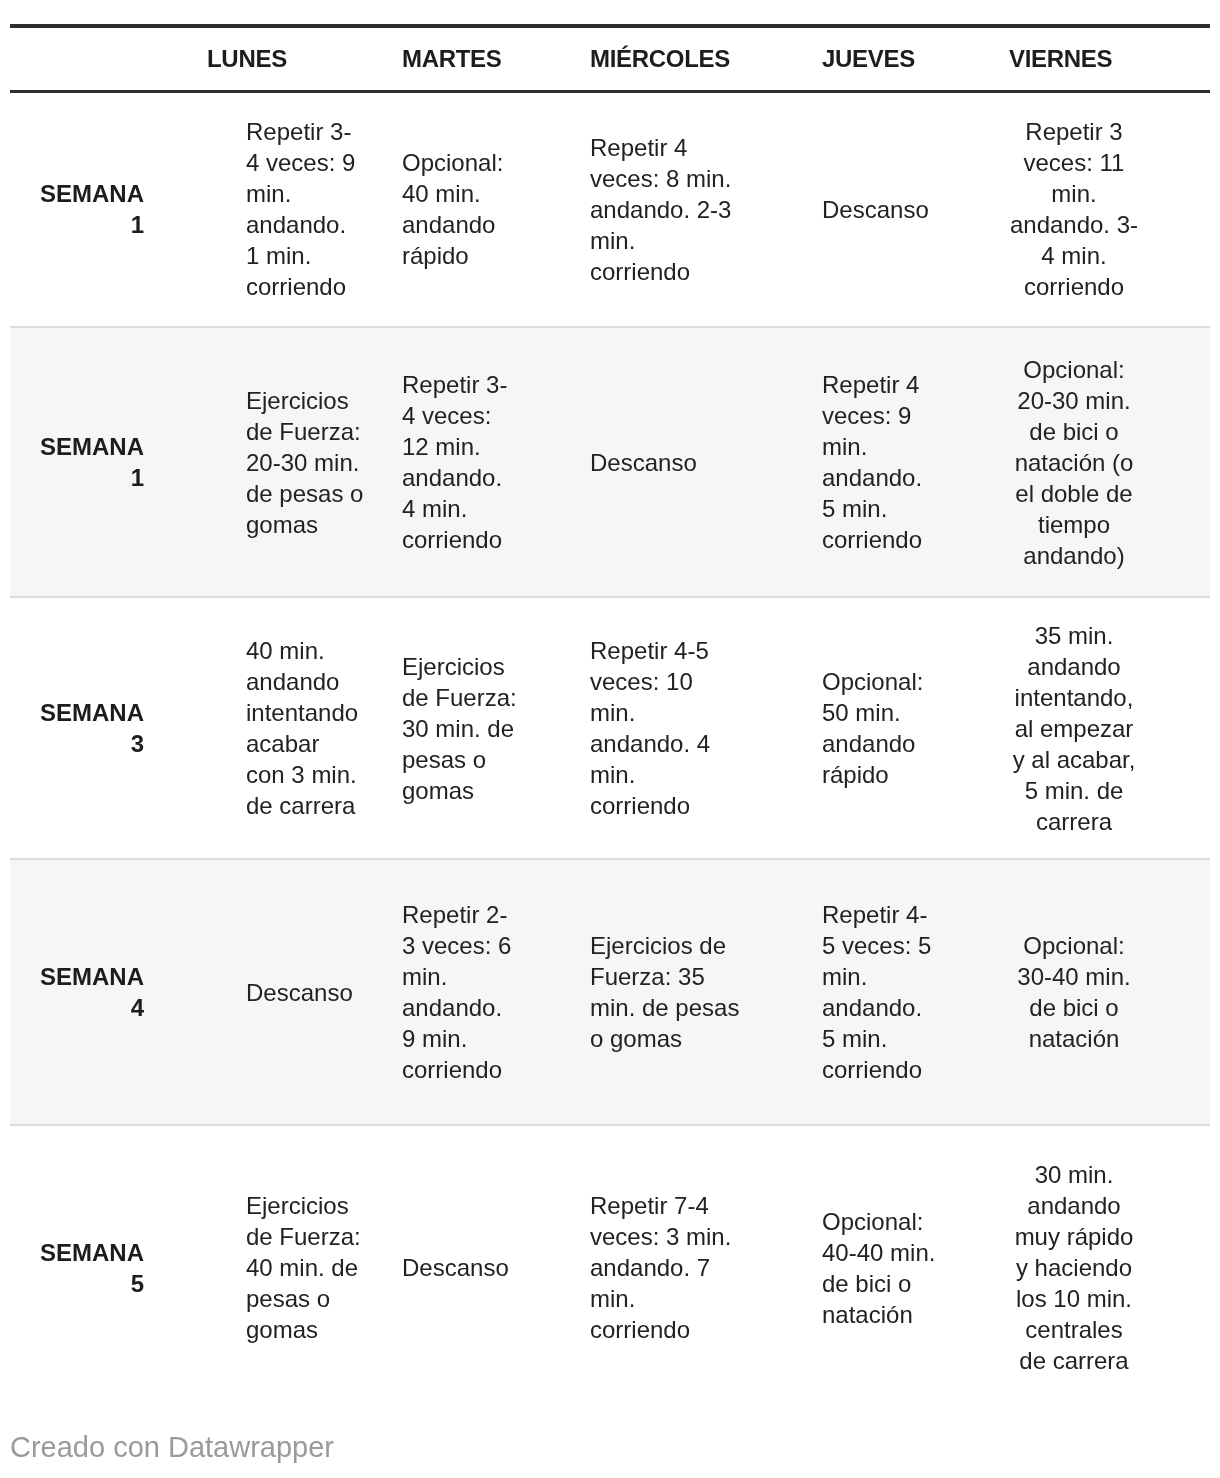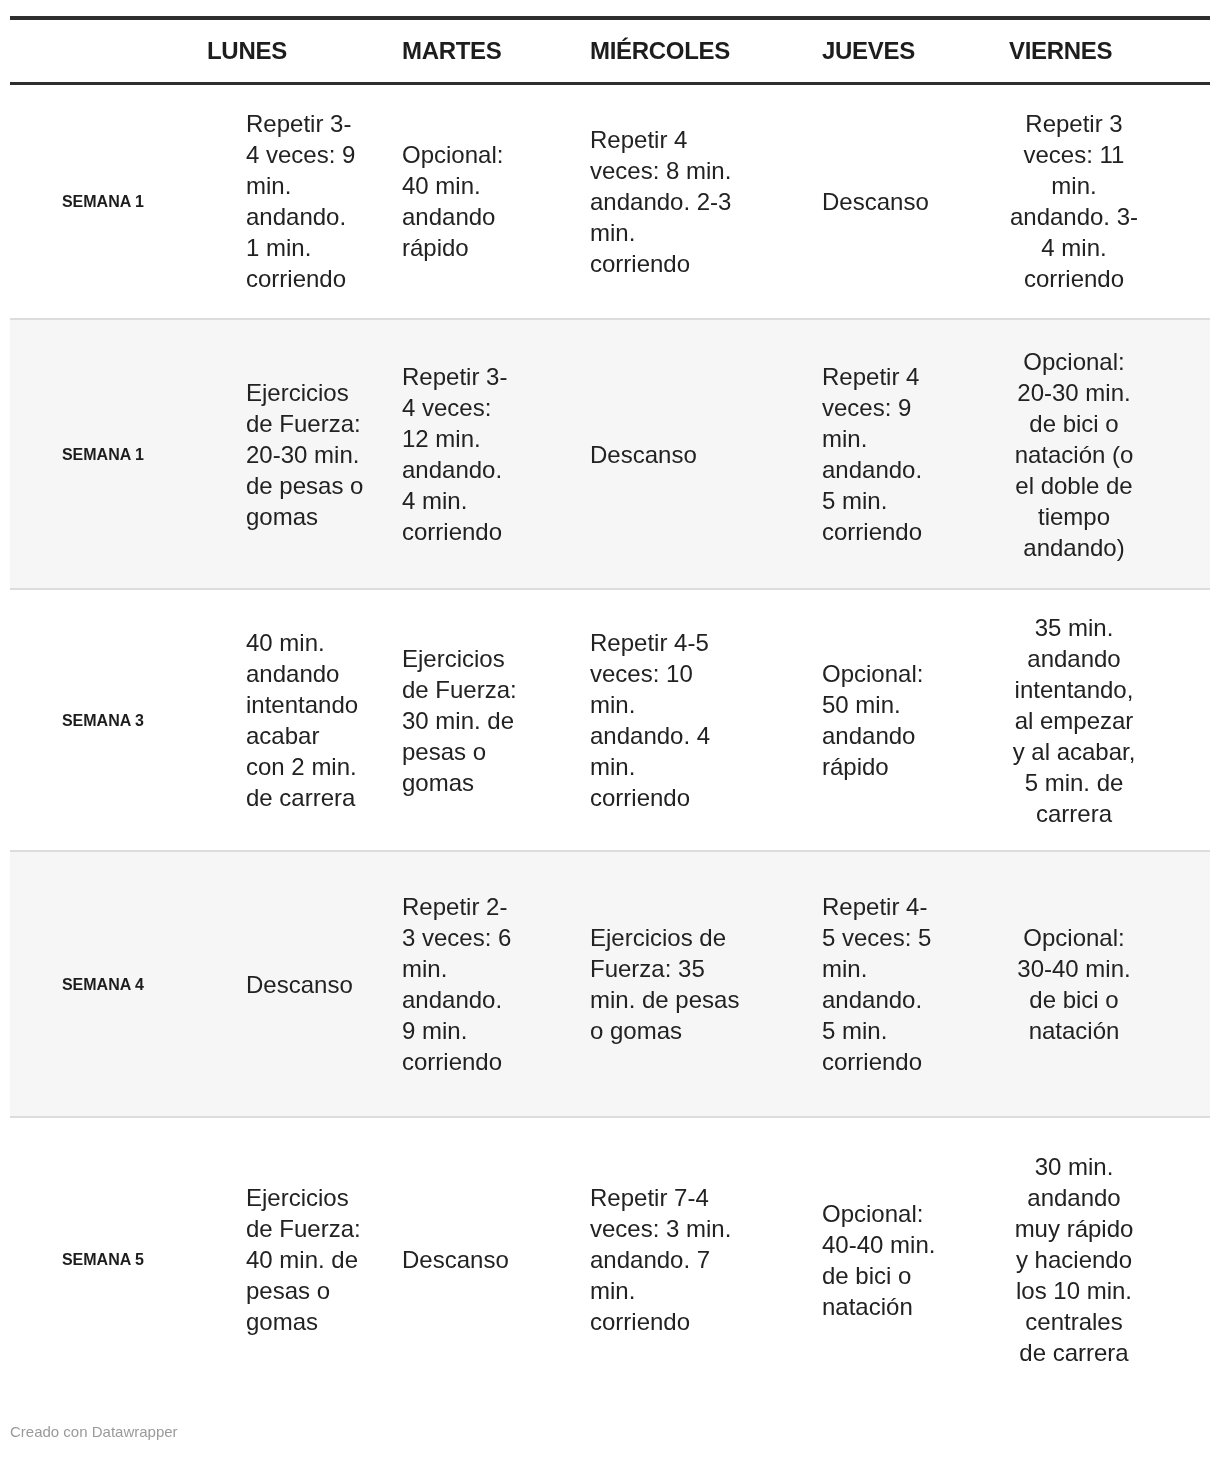--- a/index.html
+++ b/index.html
@@ -8,21 +8,21 @@
     background: #ffffff;
     width: 1220px;
     font-family: "Liberation Sans", "DejaVu Sans", sans-serif;
     color: #1d1d1d;
   }
   .page {
     width: 1220px;
     height: 1478px;
     overflow: hidden;
     box-sizing: border-box;
-    padding-top: 16px;
+    padding-top: 24px;
   }
   table.dw-table {
     width: 1200px;
     margin-left: 10px;
     border-collapse: collapse;
     table-layout: fixed;
     border-top: 4px solid #2e2e2e;
   }
   col.c0 { width: 170px; }
   col.c1 { width: 195px; }
@@ -57,41 +57,41 @@
   tbody td {
     vertical-align: middle;
     font-size: 24px;
     line-height: 31px;
     padding: 0 0 0 27px;
     color: #222222;
   }
   tbody th.rowhead {
     vertical-align: middle;
     font-weight: 700;
-    font-size: 16px;
+    font-size: 24px;
     line-height: 31px;
     text-align: right;
     padding: 0 36px 0 0;
     color: #1d1d1d;
   }
   tbody th.rowhead .inner {
     max-width: 112px;
     margin-left: auto;
     text-align: right;
   }
   .inner { display: block; }
   .w1 { max-width: 118px; margin-left: 39px; }
   .w2 { max-width: 118px; }
   .w3 { max-width: 150px; }
   .w4 { max-width: 118px; }
   .w5 { max-width: 130px; text-align: center; }
 
   .credit {
     margin: 22px 0 0 10px;
-    font-size: 15px;
+    font-size: 29px;
     color: #9a9a9a;
   }
   .credit a {
     color: #9a9a9a;
     text-decoration: none;
     cursor: pointer;
   }
 </style>
 </head>
 <body>
@@ -168,21 +168,21 @@
           </td>
         <td>
             <div class="inner w5">Opcional: 20-30 min. de bici o natación (o el doble de tiempo andando)</div>
           </td>
       </tr>
       <tr>
         <th class="rowhead">
             <div class="inner">SEMANA 3</div>
           </th>
         <td>
-            <div class="inner w1">40 min. andando intentando acabar con 2 min. de carrera</div>
+            <div class="inner w1">40 min. andando intentando acabar con 3 min. de carrera</div>
           </td>
         <td>
             <div class="inner w2">Ejercicios de Fuerza: 30 min. de pesas o gomas</div>
           </td>
         <td>
             <div class="inner w3">Repetir 4-5 veces: 10 min. andando. 4 min. corriendo</div>
           </td>
         <td>
             <div class="inner w4">Opcional: 50 min. andando rápido</div>
           </td>

